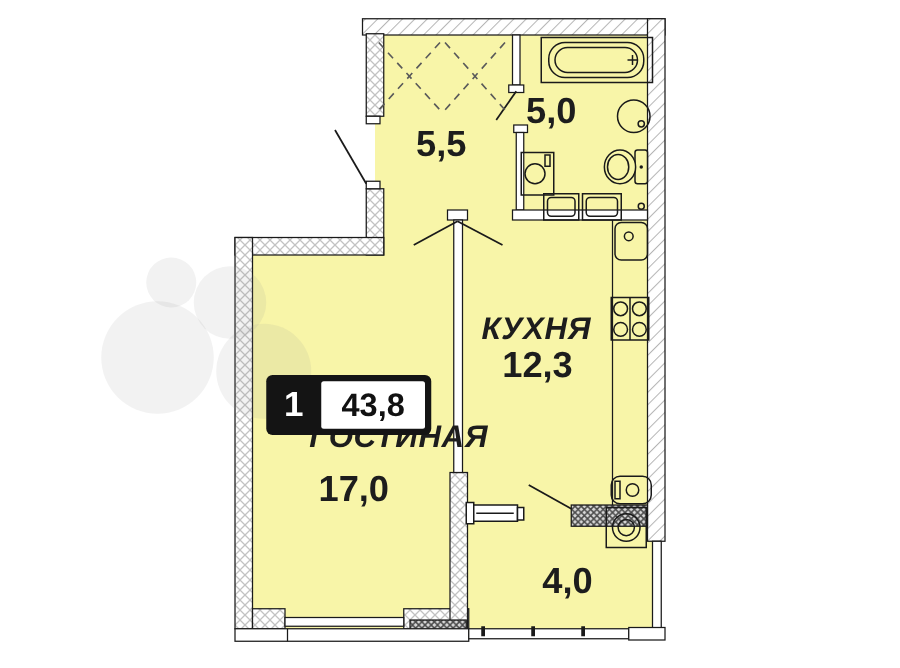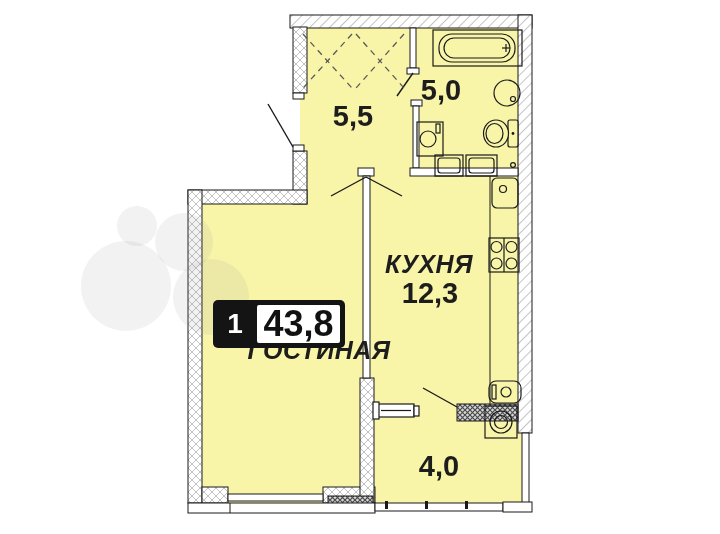--- a/index.html
+++ b/index.html
@@ -20,21 +20,21 @@
   .room-name{font-size:25px;letter-spacing:0.5px;font-style:italic;}
   .room-area{font-size:29px;}
   
   #badge{position:absolute;left:213px;top:300px;width:132px;height:48px;
          background:#141414;border-radius:5px;display:flex;align-items:stretch;
          padding:5px 5px 5px 0;box-sizing:border-box;z-index:3;}
   #badge-rooms{width:44px;display:flex;align-items:center;justify-content:center;
          color:#ffffff;font-size:28px;font-weight:700;}
   #badge-area{flex:1;background:#ffffff;border-radius:2px;display:flex;
          align-items:center;justify-content:center;color:#111111;
-         font-size:36px;font-weight:700;}
+         font-size:26px;font-weight:700;}
 </style>
 </head>
 <body>
 
 <div id="stage">
 
   <svg id="plan-svg" width="720" height="534" viewBox="0 0 720 534">
     <defs>
       <pattern id="diag" width="7" height="7" patternUnits="userSpaceOnUse" patternTransform="rotate(45)">
         <rect width="7" height="7" fill="#ffffff"></rect>
@@ -180,21 +180,22 @@
     <div class="wm-circle" style="left:81px;top:241px;width:90px;height:90px;"></div>
     <div class="wm-circle" style="left:173px;top:259px;width:76px;height:76px;"></div>
   </div>
 
   <div id="labels">
     <div class="room-label room-area" style="left:353px;top:116px;">5,5</div>
     <div class="room-label room-area" style="left:441px;top:90px;">5,0</div>
     <div class="room-label room-name" style="left:429px;top:264px;">КУХНЯ</div>
     <div class="room-label room-area" style="left:430px;top:293px;">12,3</div>
     <div class="room-label room-name" style="left:283px;top:350px;margin-left:36px;">ГОСТИНАЯ</div>
-    <div class="room-label room-area" style="left:439px;top:466px;text-align:center;">4,0</div>
+    <div class="room-label room-area" style="left:283px;top:392px;">17,0</div>
+    <div class="room-label room-area" style="left:454px;top:466px;text-align:center;">4,0</div>
   </div>
 
   <div id="badge">
     <div id="badge-rooms">1</div>
     <div id="badge-area">43,8</div>
   </div>
 
 </div>
 
 </body></html>

